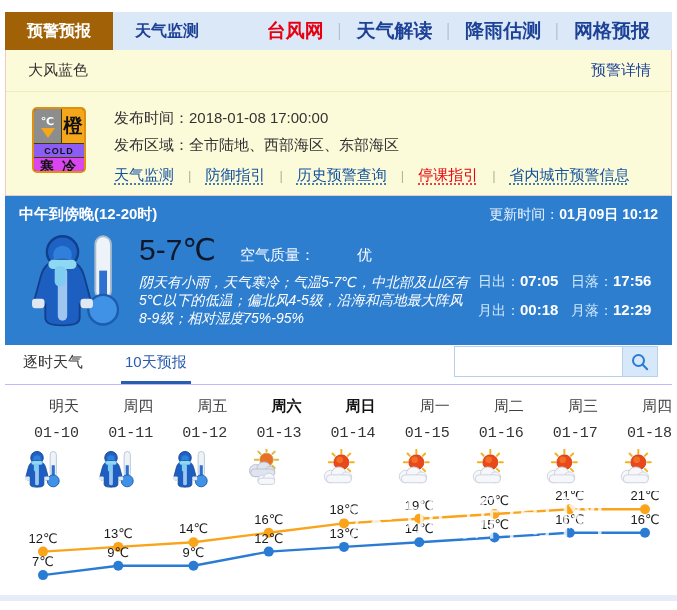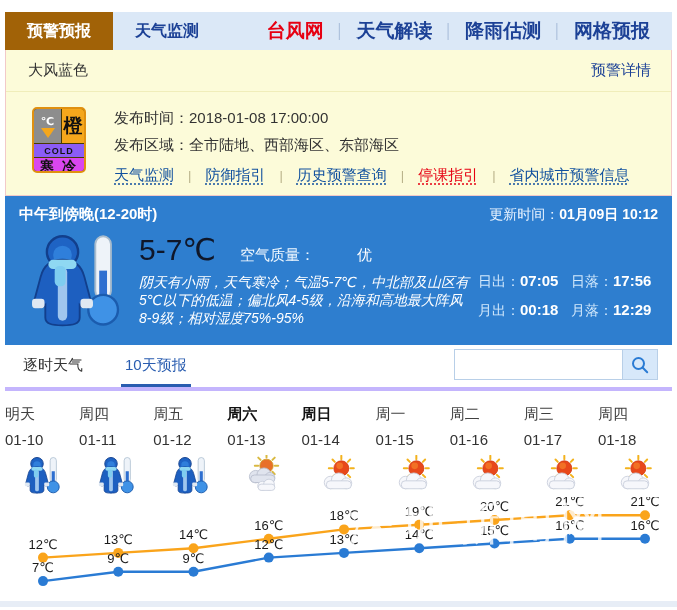--- a/index.html
+++ b/index.html
@@ -55,31 +55,31 @@
   .big-temp { font-size:30px; color:#0f172a;text-align:center; }
   .aqi-label { font-size:15px; margin-left:24px; color:#f0f8ff; }
   .aqi-val { font-size:15px; margin-left:42px; color:#fff; }
   .bp-desc { margin-top:6px; font-size:14px; line-height:18px; color:#fff;font-style:italic; }
   .bp-astro { margin-left:6px; margin-top:42px; width:180px; flex:none; }
   .astro-grid { display:grid; grid-template-columns:1fr 1fr; row-gap:10px; column-gap:6px; }
   .astro-item { font-size:14px; color:#d3e9fc; white-space:nowrap; }
   .astro-item b { color:#fff; font-size:15px; }
 
   
-  .fc-tabs { display:flex; align-items:flex-end; height:46px; border-bottom:4px solid #c4b5fd; padding:0 14px; }
+  .fc-tabs { display:flex; align-items:flex-end; height:40px; border-bottom:1px solid #c4b5fd; padding:0 14px; }
   .fc-tab { font-size:15px; color:#333; padding:0 4px 12px 4px; margin-right:34px; cursor:pointer; }
   .fc-tab.active { color:#2a5db0; border-bottom:3px solid #2a5db0; padding-bottom:9px; }
   .fc-spacer { flex:1; }
   .searchbox { display:flex; margin-bottom:7px; }
   .searchbox input { width:168px; height:31px; border:1px solid #b8cfe8; border-right:none; outline:none; padding:0 8px; font-size:14px; }
   .searchbtn { width:36px; height:31px; background:#d7e8fa; border:1px solid #b8cfe8; display:flex; align-items:center; justify-content:center; cursor:pointer; }
 
   
   .fc-grid { display:grid; grid-template-columns:repeat(9,1fr); padding-top:10px; }
-  .fc-col { text-align:left; }
+  .fc-col { text-align:right;font-family:Liberation Mono, monospace; }
   .fc-day { font-size:15px; color:#404040; line-height:26px; }
   .fc-day.wk { font-weight:bold; color:#111; }
   .fc-date { font-size:15px; color:#333; line-height:26px; }
   .fc-ico { height:44px; display:flex; align-items:center; justify-content:center; }
 
   
   .chartwrap { position:relative; height:104px; }
   .chartwrap svg.plot { display:block; }
   .watermark { position:absolute; top:2px; right:-8px; width:400px; text-align:center; color:rgba(255,255,255,0.78); pointer-events:none; line-height:1.02; }
   .wm1 { font-size:47px; letter-spacing:6px; }

